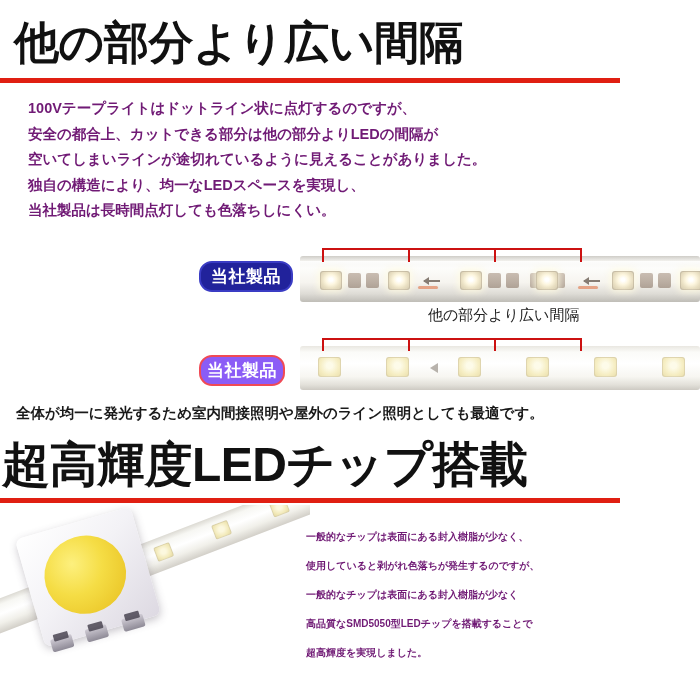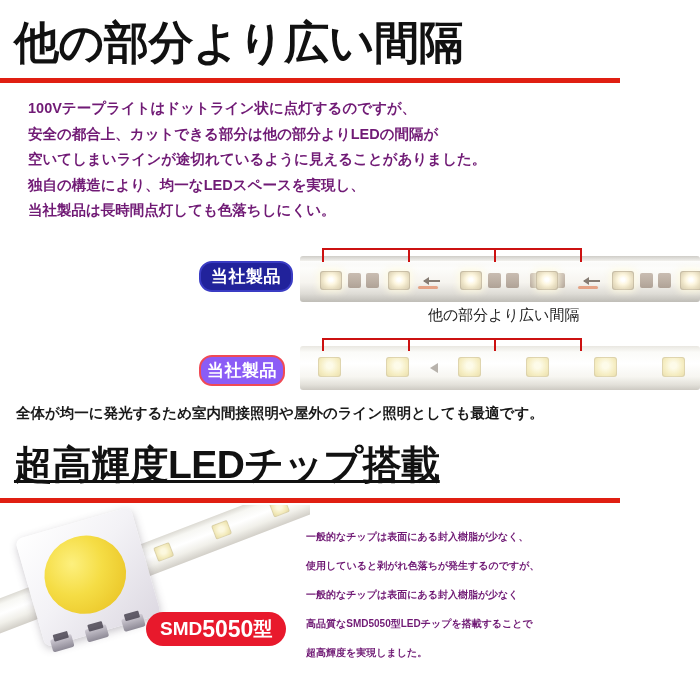--- a/index.html
+++ b/index.html
@@ -26,25 +26,24 @@
     letter-spacing: -0.5px;
     white-space: nowrap;
   }
   #heading-1 {
     left: 14px;
     top: 18px;
     font-size: 45px;
     line-height: 50px;
   }
   #heading-2 {
-    left: 14px;
+    left: 2px;
     top: 440px;
-    font-size: 39px;
+    font-size: 48px;
     line-height: 50px;
-    text-decoration: underline;
   }
   .red-rule {
     position: absolute;
     left: 0;
     height: 5px;
     background: #e01f12;
   }
   #rule-1 { top: 78px; width: 620px; }
   #rule-2 { top: 498px; width: 620px; }
 
@@ -429,25 +428,20 @@
       <div class="phosphor"></div>
       <div class="lead" style="left:6px"></div>
       <div class="lead" style="left:42px"></div>
       <div class="lead" style="left:80px"></div>
       <div class="notch" style="left:10px"></div>
       <div class="notch" style="left:46px"></div>
       <div class="notch" style="left:84px"></div>
     </div>
   </div>
 
-  <div id="badge-smd">
-    <span class="smd-pre">SMD</span>
-    <span class="smd-num">5050</span>
-    <span class="smd-suf">型</span>
-  </div>
 
   <div class="body-block" id="chip-block">
     <div class="ln">一般的なチップは表面にある封入樹脂が少なく、</div>
     <div class="ln">使用していると剥がれ色落ちが発生するのですが、</div>
     <div class="ln">一般的なチップは表面にある封入樹脂が少なく</div>
     <div class="ln">高品質なSMD5050型LEDチップを搭載することで</div>
     <div class="ln">超高輝度を実現しました。</div>
   </div>
 
 </div>

